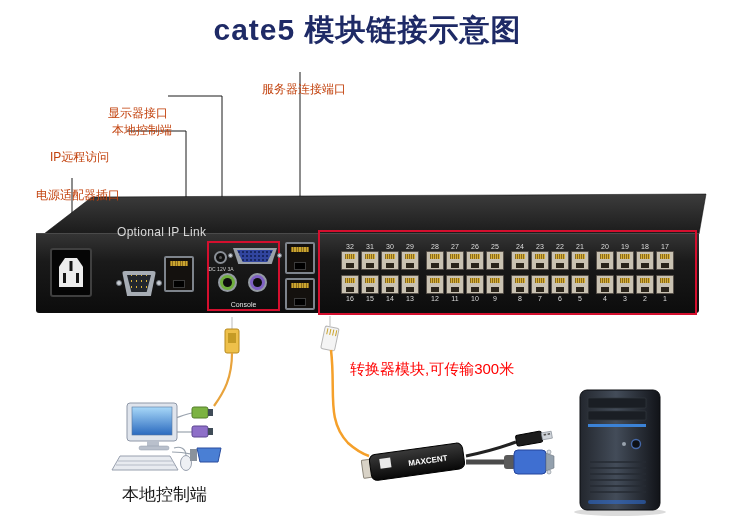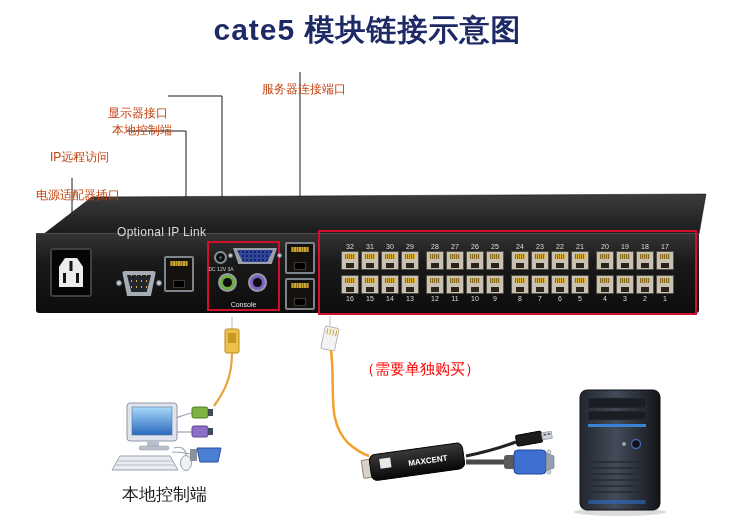--- a/index.html
+++ b/index.html
@@ -403,17 +403,17 @@
           <span class="pnum">2</span>
         </div>
         <div class="port-col">
           <div class="rj45"></div>
           <span class="pnum">1</span>
         </div>
       </div>
   </div>
 
   <div class="note">
-    <div class="l2">（需要单独购买）</div>
+    <div>转换器模块,可传输300米</div>
   </div>
   <div class="local-label">本地控制端</div>
 
 </div>
 
 </body></html>

